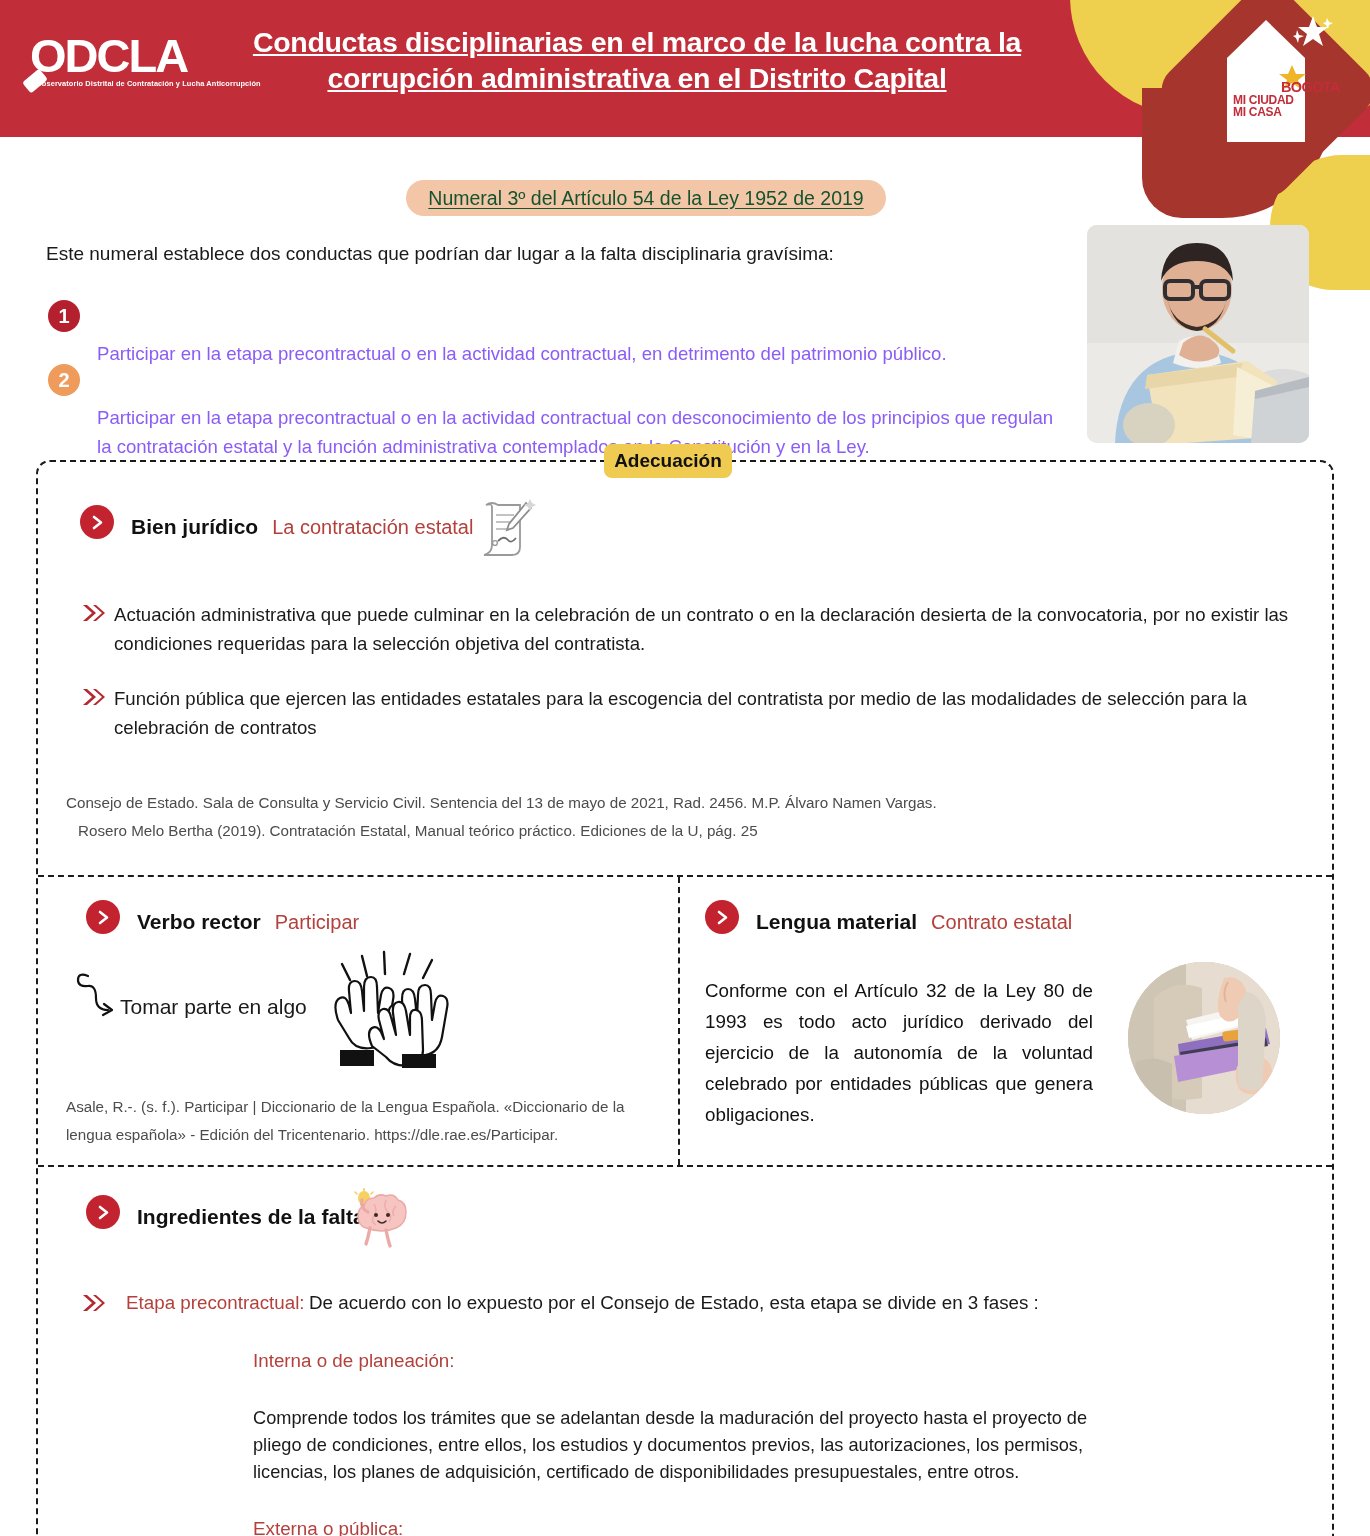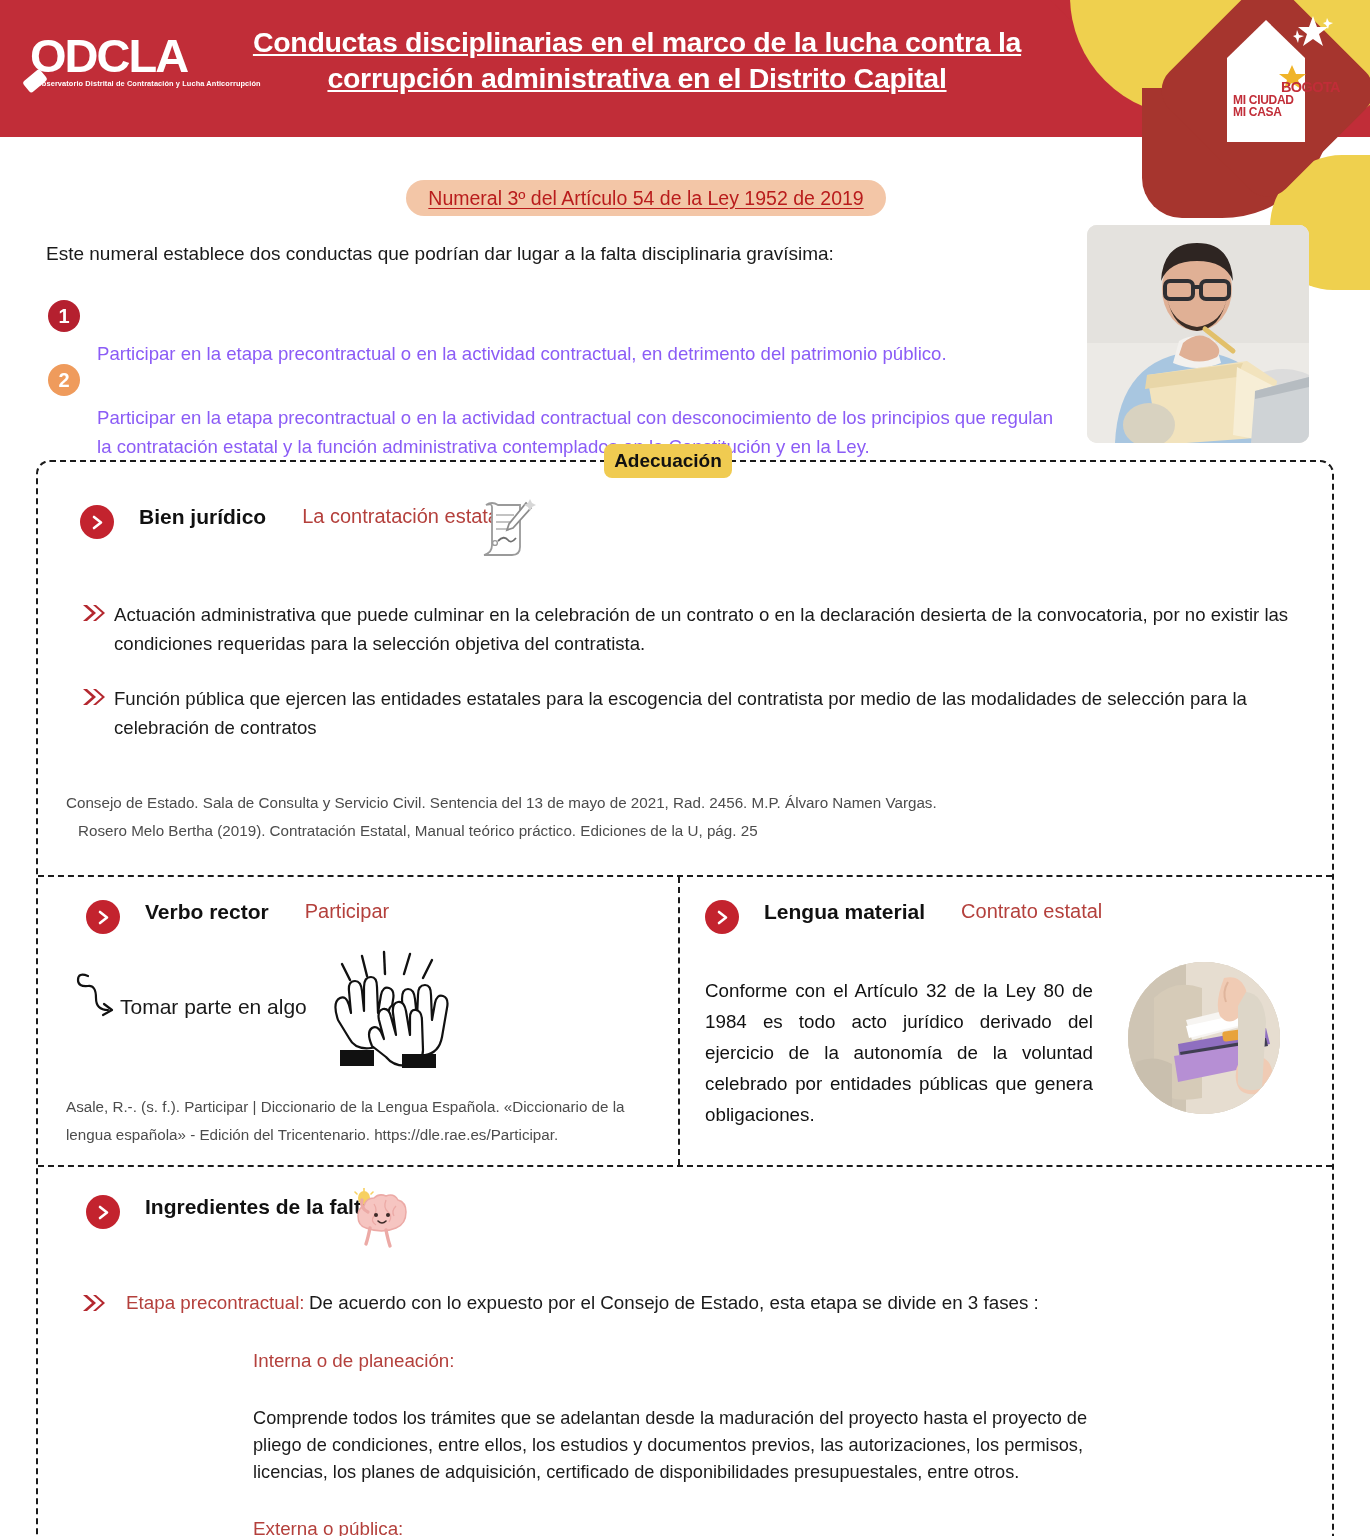--- a/index.html
+++ b/index.html
@@ -92,21 +92,21 @@
   .bogota-txt .l1 { font-size: 14.5px; letter-spacing: -0.6px; margin-left: 48px; }
 
   
   .numeral-pill {
     position: absolute; left: 406px; top: 180px;
     width: 480px; height: 36px;
     background: #f3c6a7; border-radius: 18px;
     display: flex; align-items: center; justify-content: center;
   }
   .numeral-pill span {
-    font-size: 19.5px; color: #b91c1c; text-decoration: underline;
+    font-size: 19.5px; color: #14532d; text-decoration: underline;
     text-underline-offset: 3px;
   }
 
   
   .intro-lead {
     position: absolute; left: 46px; top: 241px; width: 1010px;
     font-size: 19px; color: #1a1a1a; line-height: 26px;
   }
   .num-item { position: absolute; display: flex; }
   .num-badge {
@@ -137,28 +137,28 @@
     border-radius: 14px 14px 0 0;
   }
   .adecuacion-pill {
     position: absolute; left: 604px; top: 444px;
     width: 128px; height: 34px; background: #f0cb51;
     border-radius: 8px; display: flex; align-items: center; justify-content: center;
     color: #111; font-size: 19px; font-weight: 700;
   }
 
   
-  .head-row { position: absolute; display: flex; align-items: flex-start; gap: 8px; }
+  .head-row { position: absolute; display: flex; align-items: flex-end; }
   .chev-circle {
     width: 34px; height: 34px; border-radius: 50%;
     background: #c3232e; display: flex; align-items: center; justify-content: center;
     flex: 0 0 34px;
   }
   .head-bold { font-size: 21px; font-weight: 700; color: #111; margin-left: 17px; }
-  .head-red  { font-size: 20px; color: #b4403c; margin-left: 28px; }
+  .head-red  { font-size: 20px; color: #b4403c; margin-left: 14px; }
 
   
   .bullet-row { position: absolute; display: flex; }
   .bullet-arrow { flex: 0 0 26px; margin-top: 2px; }
   .bullet-text { font-size: 18.6px; color: #1a1a1a; line-height: 29px; margin-left: 8px; }
 
   .cite {
     position: absolute; font-size: 15.2px; color: #4c4c4c; line-height: 26px;
   }
 
@@ -371,21 +371,21 @@
   <div class="head-row" style="left:705px; top:900px;">
     <div class="chev-circle">
       <svg width="15" height="15" viewBox="0 0 15 15">
           <polyline points="4,2 11,7.5 4,13" fill="none" stroke="#fff" stroke-width="2.6" stroke-linecap="round" stroke-linejoin="round"></polyline>
         </svg>
     </div>
     <div class="head-bold">Lengua material</div>
     <div class="head-red">Contrato estatal</div>
   </div>
 
-  <div class="objeto-para">Conforme con el Artículo 32 de la Ley 80 de 1984 es todo acto jurídico derivado del ejercicio de la autonomía de la voluntad celebrado por entidades públicas que genera obligaciones.</div>
+  <div class="objeto-para">Conforme con el Artículo 32 de la Ley 80 de 1993 es todo acto jurídico derivado del ejercicio de la autonomía de la voluntad celebrado por entidades públicas que genera obligaciones.</div>
 
   <div class="photo-docs">
     <svg viewBox="0 0 152 152" width="152" height="152">
       <rect width="152" height="152" fill="#ddd4c6"></rect>
       <path d="M0 0 h60 v152 h-60z" fill="#cfc5b4"></path>
       <path d="M58 0 h94 v152 h-94z" fill="#e6ddd0"></path>
       <path d="M26 36 q20 -20 48 -10 l0 110 q-30 6 -48 -8z" fill="#d6cbb8"></path>
       <path d="M58 58 l66 -16 l6 18 l-66 18z" fill="#f7f5f2"></path>
       <path d="M58 64 l64 -14 l3 10 l-64 16z" fill="#ffffff"></path>
       <path d="M50 82 l88 -16 l4 16 l-90 18z" fill="#8f6fc0"></path>

